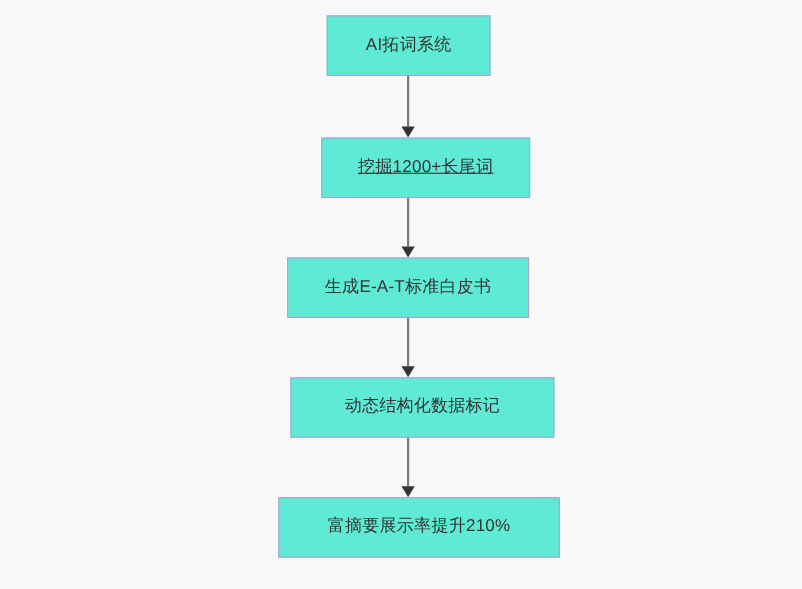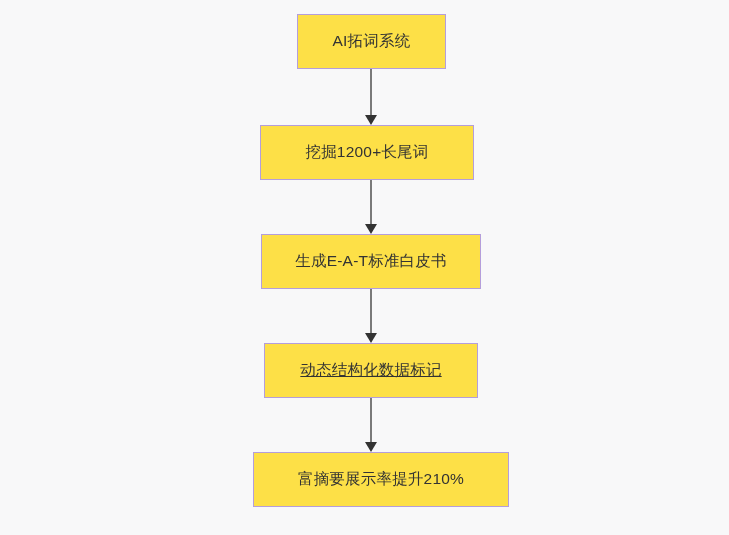--- a/index.html
+++ b/index.html
@@ -14,21 +14,21 @@
     overflow: hidden;
   }
   #flowchart {
     position: relative;
     width: 729px;
     height: 535px;
   }
   .node {
     position: absolute;
     box-sizing: border-box;
-    background: #fde047;
+    background: #5eead4;
     border: 1.4px solid #b49edb;
     color: #333333;
     font-size: 15.5px;
     line-height: 1;
     letter-spacing: 0.2px;
     display: flex;
     align-items: center;
     justify-content: center;
     white-space: nowrap;
     user-select: none;
@@ -54,23 +54,23 @@
     left: 3px;
     bottom: 0;
     width: 0;
     height: 0;
     border-left: 6px solid transparent;
     border-right: 6px solid transparent;
     border-top: 10px solid #333333;
   }
   
   #node-0 { left: 297px; top: 14px;  width: 149px; height: 55px; }
-  #node-1 { left: 260px; top: 125px; width: 214px; height: 55px; }
+  #node-1 { left: 292px; top: 125px; width: 190px; height: 55px; text-decoration: underline; }
   #node-2 { left: 261px; top: 234px; width: 220px; height: 55px; }
-  #node-3 { left: 264px; top: 343px; width: 214px; height: 55px; text-decoration: underline; }
+  #node-3 { left: 264px; top: 343px; width: 240px; height: 55px; }
   #node-4 { left: 253px; top: 452px; width: 256px; height: 55px; }
   
   #edge-0 { left: 362px; top: 69px;  height: 56px; }
   #edge-1 { left: 362px; top: 180px; height: 54px; }
   #edge-2 { left: 362px; top: 289px; height: 54px; }
   #edge-3 { left: 362px; top: 398px; height: 54px; }
   #edge-0 .shaft { height: 46px; }
   #edge-1 .shaft { height: 44px; }
   #edge-2 .shaft { height: 44px; }
   #edge-3 .shaft { height: 44px; }

